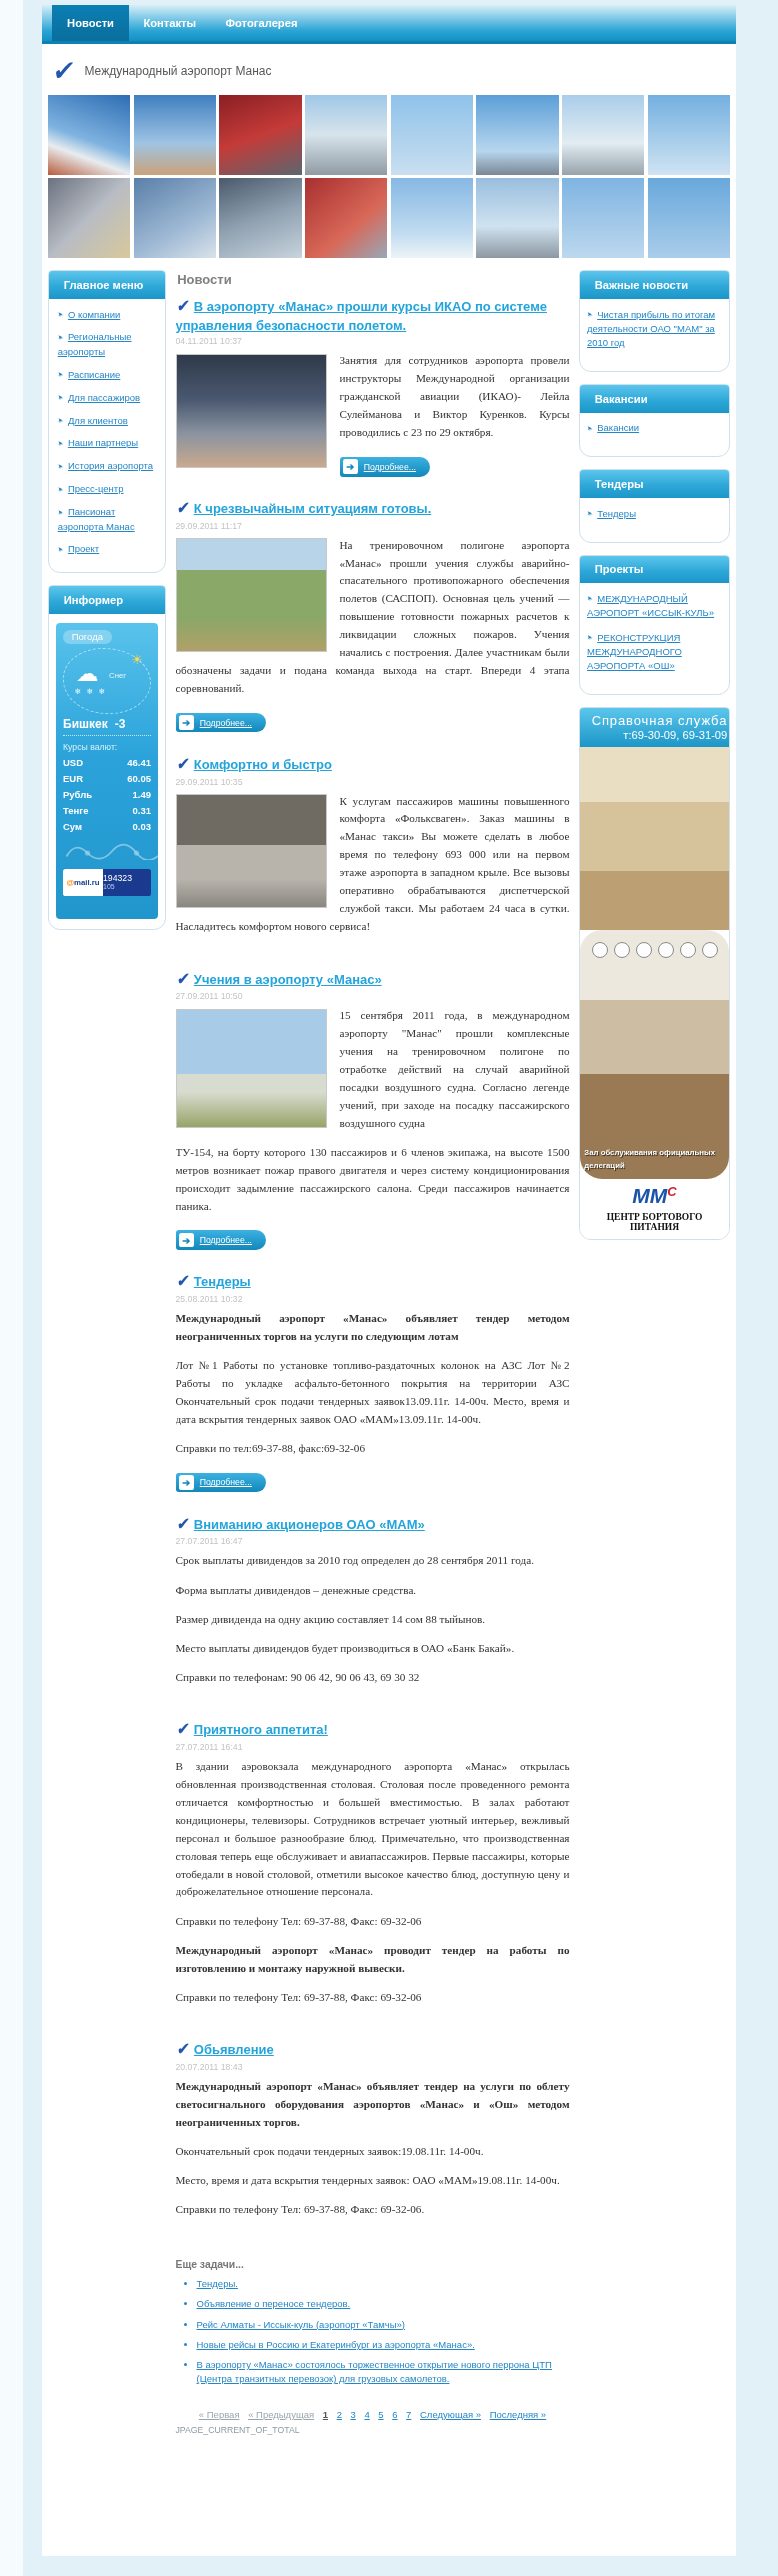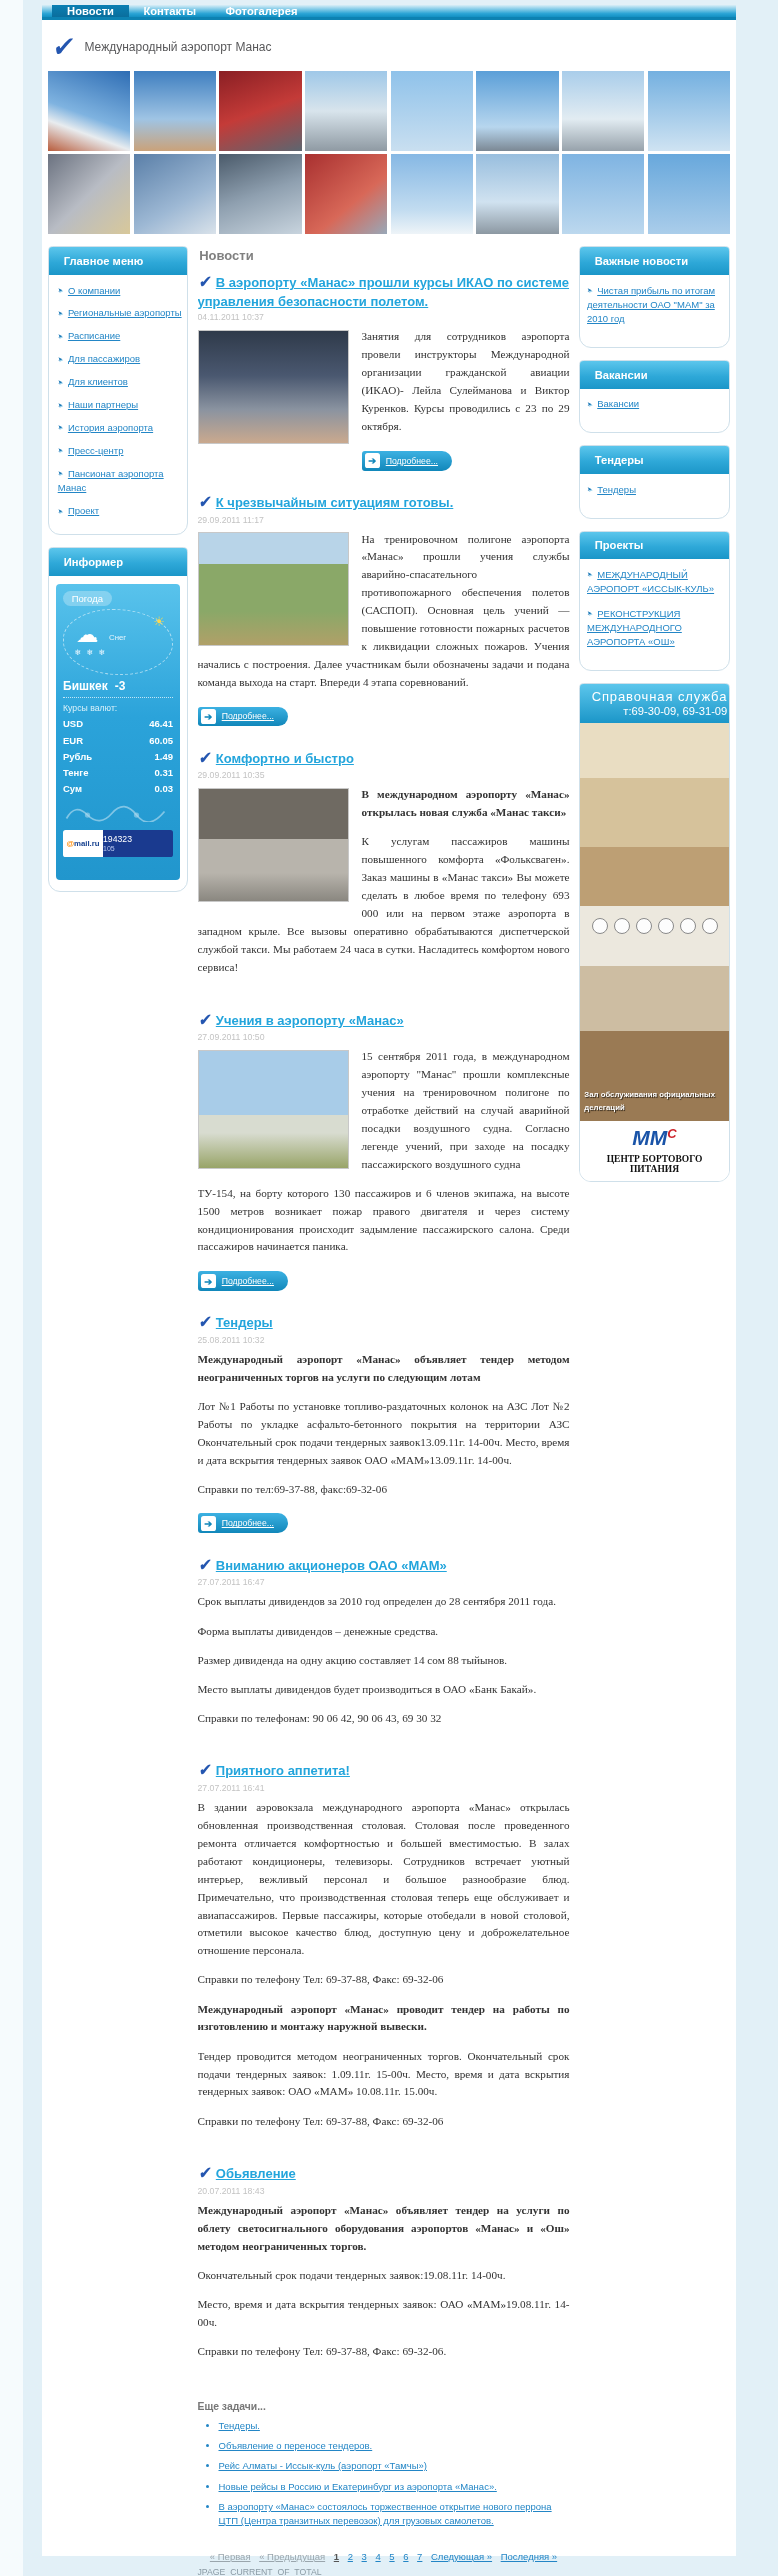--- a/index.html
+++ b/index.html
@@ -31,21 +31,21 @@
   .bp:nth-child(9){background:linear-gradient(135deg,#6b7280,#b8bcc4 50%,#d8c89a);}
   .bp:nth-child(10){background:linear-gradient(150deg,#5a7fa8,#9db8d4 60%,#d9e2ea);}
   .bp:nth-child(11){background:linear-gradient(160deg,#4a5a6a,#8fa0b0 50%,#c8d4de);}
   .bp:nth-child(12){background:linear-gradient(140deg,#a83030,#d86858 60%,#98a8b8);}
   .bp:nth-child(13){background:linear-gradient(180deg,#86b8e4,#c2dcf0 70%,#eef4f8);}
   .bp:nth-child(14){background:linear-gradient(180deg,#98bede,#d0e2f0 60%,#8c98a2);}
   .bp:nth-child(15){background:linear-gradient(180deg,#7fb4e2,#bcd8ee);}
   .bp:nth-child(16){background:linear-gradient(180deg,#68a8dc,#aacdea);}
   
   .cols{display:flex;gap:9.5px;padding:3.5px 6px 0 6px;align-items:flex-start;flex:0 0 auto;}
-  .col-left{width:140px;flex:0 0 auto;}
+  .col-left{width:118px;flex:0 0 auto;}
   .col-center{flex:1;min-width:0;}
   .col-right{width:151px;flex:0 0 auto;}
   
   .box{border:0.9px solid #cfe0ea;border-radius:4.3px 4.3px 12px 12px;margin-bottom:12px;overflow:hidden;background:#fff;}
   .box-head{background:linear-gradient(180deg,#5cc6ec 0%,#2ea8d8 55%,#1b96c8 100%);color:#fff;font-weight:bold;font-size:11.2px;padding:7.8px 5.2px 7.8px 14.7px;}
   .box-body{padding:8.7px 7px 10.4px 7px;}
   .mi{list-style:none;margin:0 0 8.7px 0;font-size:9.5px;line-height:1.5;}
   .menu{margin:0;padding:8.7px 5.2px 7px 8.7px;}
   .blt{color:#1e7ab8;font-size:6px;margin-right:5.2px;vertical-align:1.7px;text-shadow:0.9px 0.9px 0 #9fd4ee;}
   .mi a,.rlink a{color:#2386c6;font-size:9.5px;text-decoration:underline;}
@@ -97,21 +97,21 @@
   .pagination{text-align:center;font-size:9.5px;margin:22.5px 0 5.2px 0;}
   .pg{margin:0 4.3px;text-decoration:underline;}
   .pg.l{color:#2386c6;text-decoration:underline;}
   .pg.disabled{color:#9aa6ad;}
   .pg.current{color:#555;font-weight:bold;}
   .jpage{text-align:left;color:#8a9aa4;font-size:8.7px;margin-bottom:8.7px;}
   
   .help-head{background:linear-gradient(180deg,#5cc6ec,#1b96c8);color:#fff;text-align:right;padding:4.3px 1.7px 6px 1.7px;font-size:13px;letter-spacing:0.9px;}
   .help-phone{font-size:11.2px;margin-top:1.7px;letter-spacing:0;}
   .help-photo1{height:183px;background:linear-gradient(180deg,#e9ddc2 0 30%,#d6c29b 30% 68%,#bd9f74 68% 100%);}
-  .help-photo2{height:215px;position:relative;background:linear-gradient(180deg,#ece8de 0 28%,#cdbda2 28% 58%,#9a7a54 58% 100%);}
+  .help-photo2{height:249px;position:relative;background:linear-gradient(180deg,#ece8de 0 28%,#cdbda2 28% 58%,#9a7a54 58% 100%);border-radius:22px;}
   .clocks{display:flex;gap:6px;justify-content:center;padding-top:12px;}
   .clock{width:14px;height:14px;border-radius:50%;background:#fdfdfd;border:0.9px solid #8a8a8a;}
   .caption{position:absolute;left:4.3px;bottom:7px;color:#fff;font-size:7.8px;font-weight:bold;line-height:1.6;text-shadow:0.9px 0.9px 0.9px rgba(0,0,0,.7);}
   .mmc{background:#fff;text-align:center;padding:6px 2.6px 7.8px 2.6px;}
   .mmc-logo{font-weight:bold;font-style:italic;font-size:21px;color:#1a54a8;line-height:1;}
   .mmc-logo .c{color:#cc2027;font-size:13px;vertical-align:7px;}
   .mmc-caption{font-family:"Liberation Serif",serif;font-weight:bold;font-size:9.5px;color:#111;margin-top:5.2px;}
 </style>
 </head>
 <body>
@@ -242,21 +242,20 @@
               <p class="">На тренировочном полигоне аэропорта «Манас» прошли учения службы аварийно-спасательного противопожарного обеспечения полетов (САСПОП). Основная цель учений — повышение готовности пожарных расчетов к ликвидации сложных пожаров. Учения начались с построения. Далее участникам были обозначены задачи и подана команда выхода на старт. Впереди 4 этапа соревнований.</p>
             </div><a class="readmore" href="#">
               <span class="rm-ico">➔</span>
               <span class="rm-label">Подробнее...</span>
             </a></div>
           <div class="article">
             <div class="a-title"><span class="chk">✔</span><a href="#">Комфортно и быстро</a></div>
             <div class="a-date">29.09.2011 10:35</div>
             <div class="a-body">
               <div class="a-img img-taxi"></div>
-              <p class="pb">В международном аэропорту «Манас» открылась новая служба «Манас такси»</p>
               <p class="">К услугам пассажиров машины повышенного комфорта «Фольксваген». Заказ машины в «Манас такси» Вы можете сделать в любое время по телефону 693 000 или на первом этаже аэропорта в западном крыле. Все вызовы оперативно обрабатываются диспетчерской службой такси. Мы работаем 24 часа в сутки. Насладитесь комфортом нового сервиса!</p>
             </div>
           </div>
           <div class="article"><div class="a-title"><span class="chk">✔</span><a href="#">Учения в аэропорту «Манас»</a></div><div class="a-date">27.09.2011 10:50</div><div class="a-body">
               <div class="a-img img-plane"></div>
               <p class="">15 сентября 2011 года, в международном аэропорту "Манас" прошли комплексные учения на тренировочном полигоне по отработке действий на случай аварийной посадки воздушного судна. Согласно легенде учений, при заходе на посадку пассажирского воздушного судна</p>
               <p class="">ТУ-154, на борту которого 130 пассажиров и 6 членов экипажа, на высоте 1500 метров возникает пожар правого двигателя и через систему кондиционирования происходит задымление пассажирского салона. Среди пассажиров начинается паника.</p>
             </div><a class="readmore" href="#">
               <span class="rm-ico">➔</span>
               <span class="rm-label">Подробнее...</span>
@@ -280,21 +279,20 @@
               <p class="">Справки по телефонам: 90 06 42, 90 06 43, 69 30 32</p>
             </div>
           </div>
           <div class="article">
             <div class="a-title"><span class="chk">✔</span><a href="#">Приятного аппетита!</a></div>
             <div class="a-date">27.07.2011 16:41</div>
             <div class="a-body">
               <p class="">В здании аэровокзала международного аэропорта «Манас» открылась обновленная производственная столовая. Столовая после проведенного ремонта отличается комфортностью и большей вместимостью. В залах работают кондиционеры, телевизоры. Сотрудников встречает уютный интерьер, вежливый персонал и большое разнообразие блюд. Примечательно, что производственная столовая теперь еще обслуживает и авиапассажиров. Первые пассажиры, которые отобедали в новой столовой, отметили высокое качество блюд, доступную цену и доброжелательное отношение персонала.</p>
               <p class="">Справки по телефону Тел: 69-37-88, Факс: 69-32-06</p>
               <p class="pb">Международный аэропорт «Манас» проводит тендер на работы по изготовлению и монтажу наружной вывески.</p>
-              <p class="">Тендер проводится методом неограниченных торгов. Окончательный срок подачи тендерных заявок: 1.09.11г. 15-00ч. Место, время и дата вскрытия тендерных заявок: ОАО «МАМ» 10.08.11г. 15.00ч.</p>
               <p class="">Справки по телефону Тел: 69-37-88, Факс: 69-32-06</p>
             </div>
           </div>
           <div class="article">
             <div class="a-title"><span class="chk">✔</span><a href="#">Обьявление</a></div>
             <div class="a-date">20.07.2011 18:43</div>
             <div class="a-body">
               <p class="pb">Международный аэропорт «Манас» объявляет тендер на услуги по облету светосигнального оборудования аэропортов «Манас» и «Ош» методом неограниченных торгов.</p>
               <p class="">Окончательный срок подачи тендерных заявок:19.08.11г. 14-00ч.</p>
               <p class="">Место, время и дата вскрытия тендерных заявок: ОАО «МАМ»19.08.11г. 14-00ч.</p>

